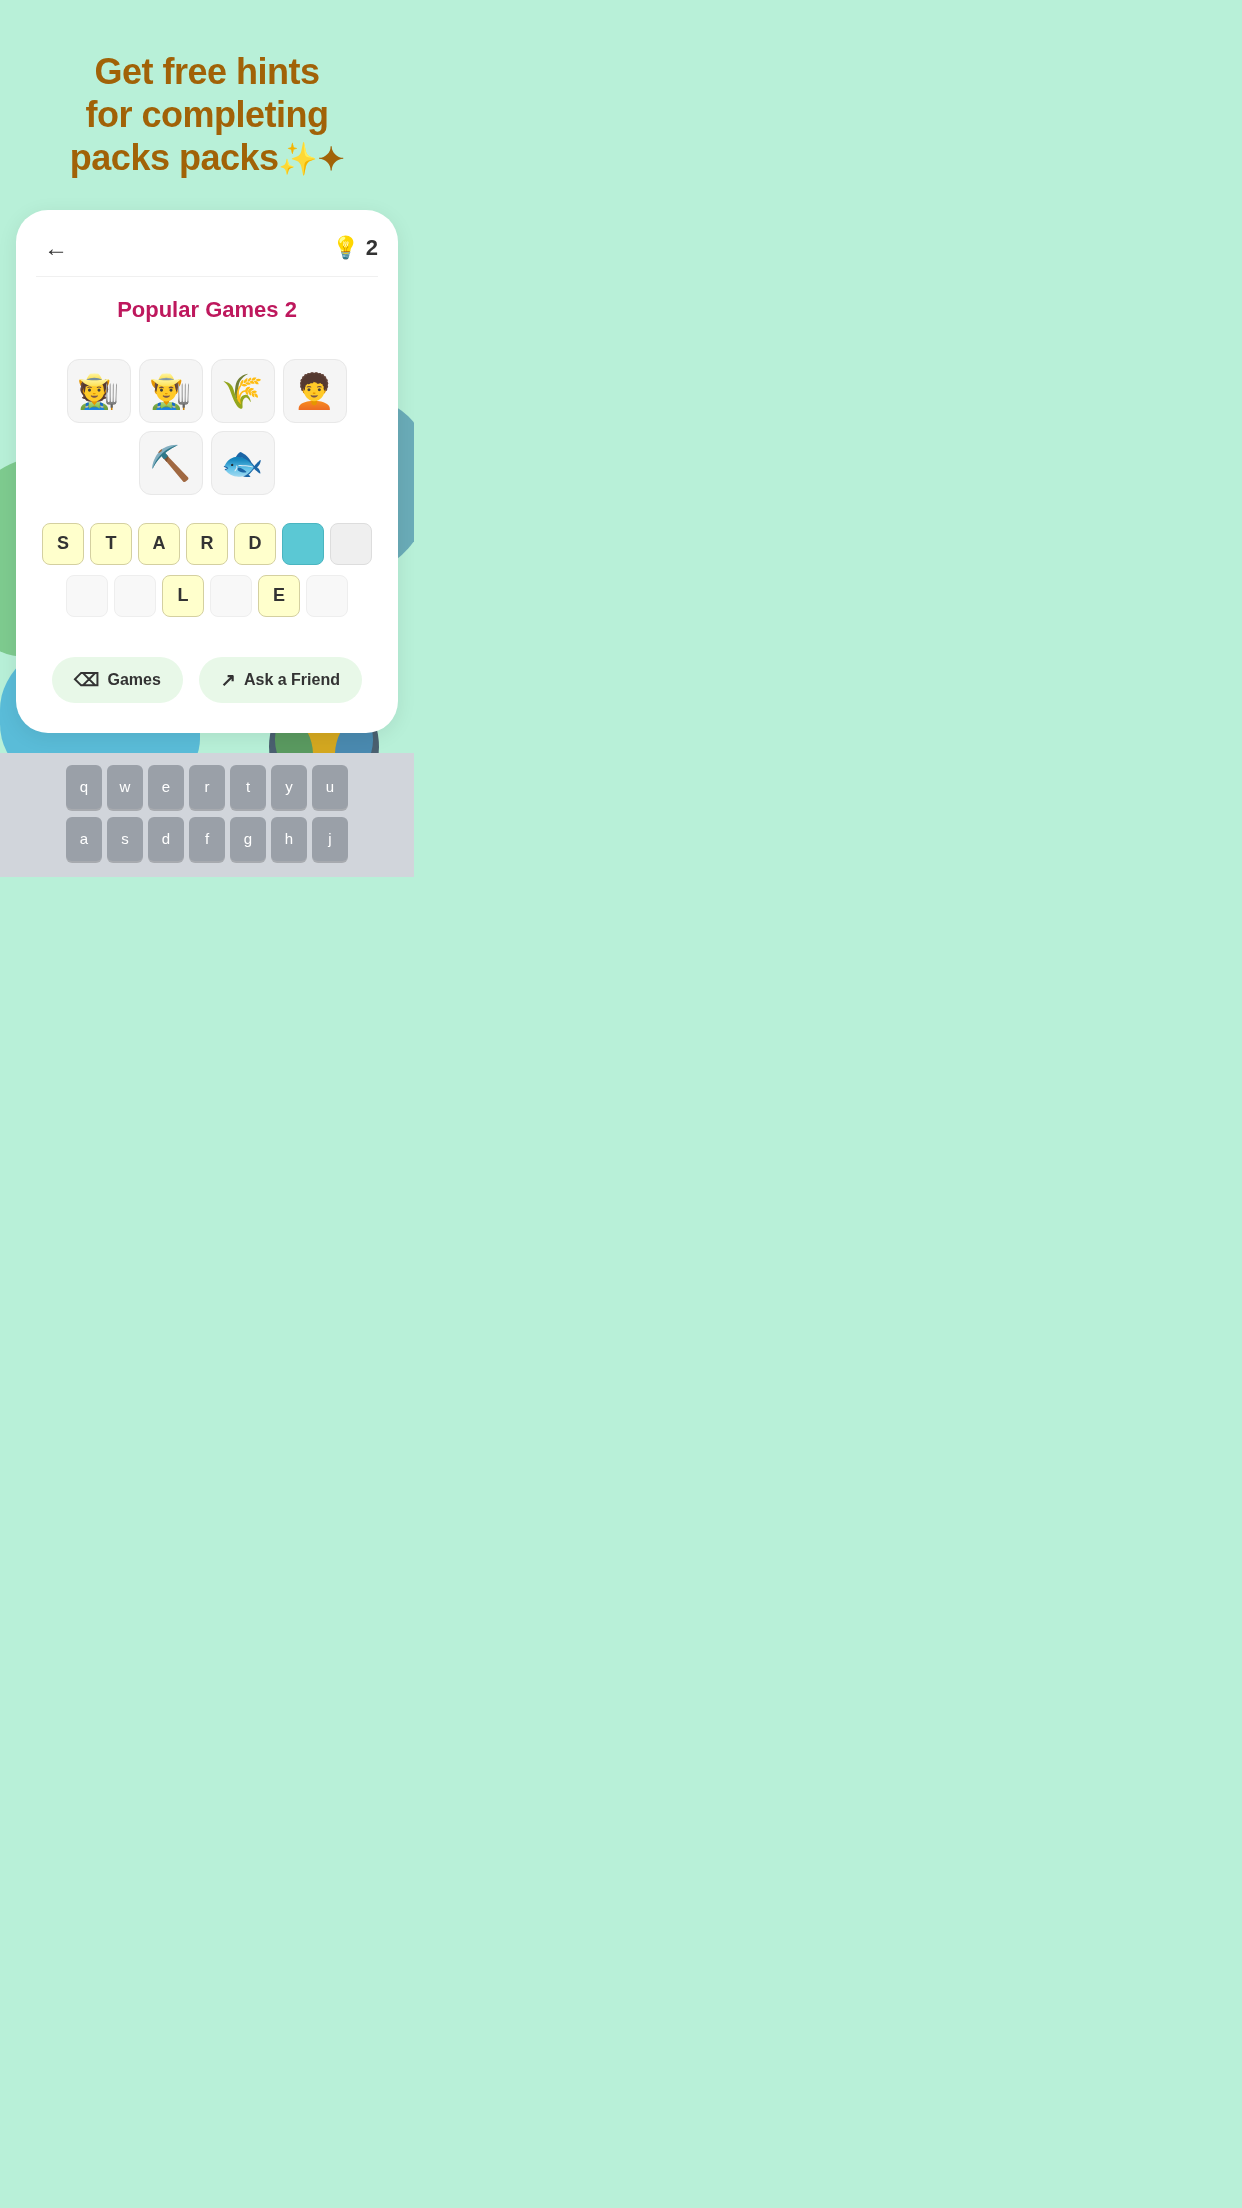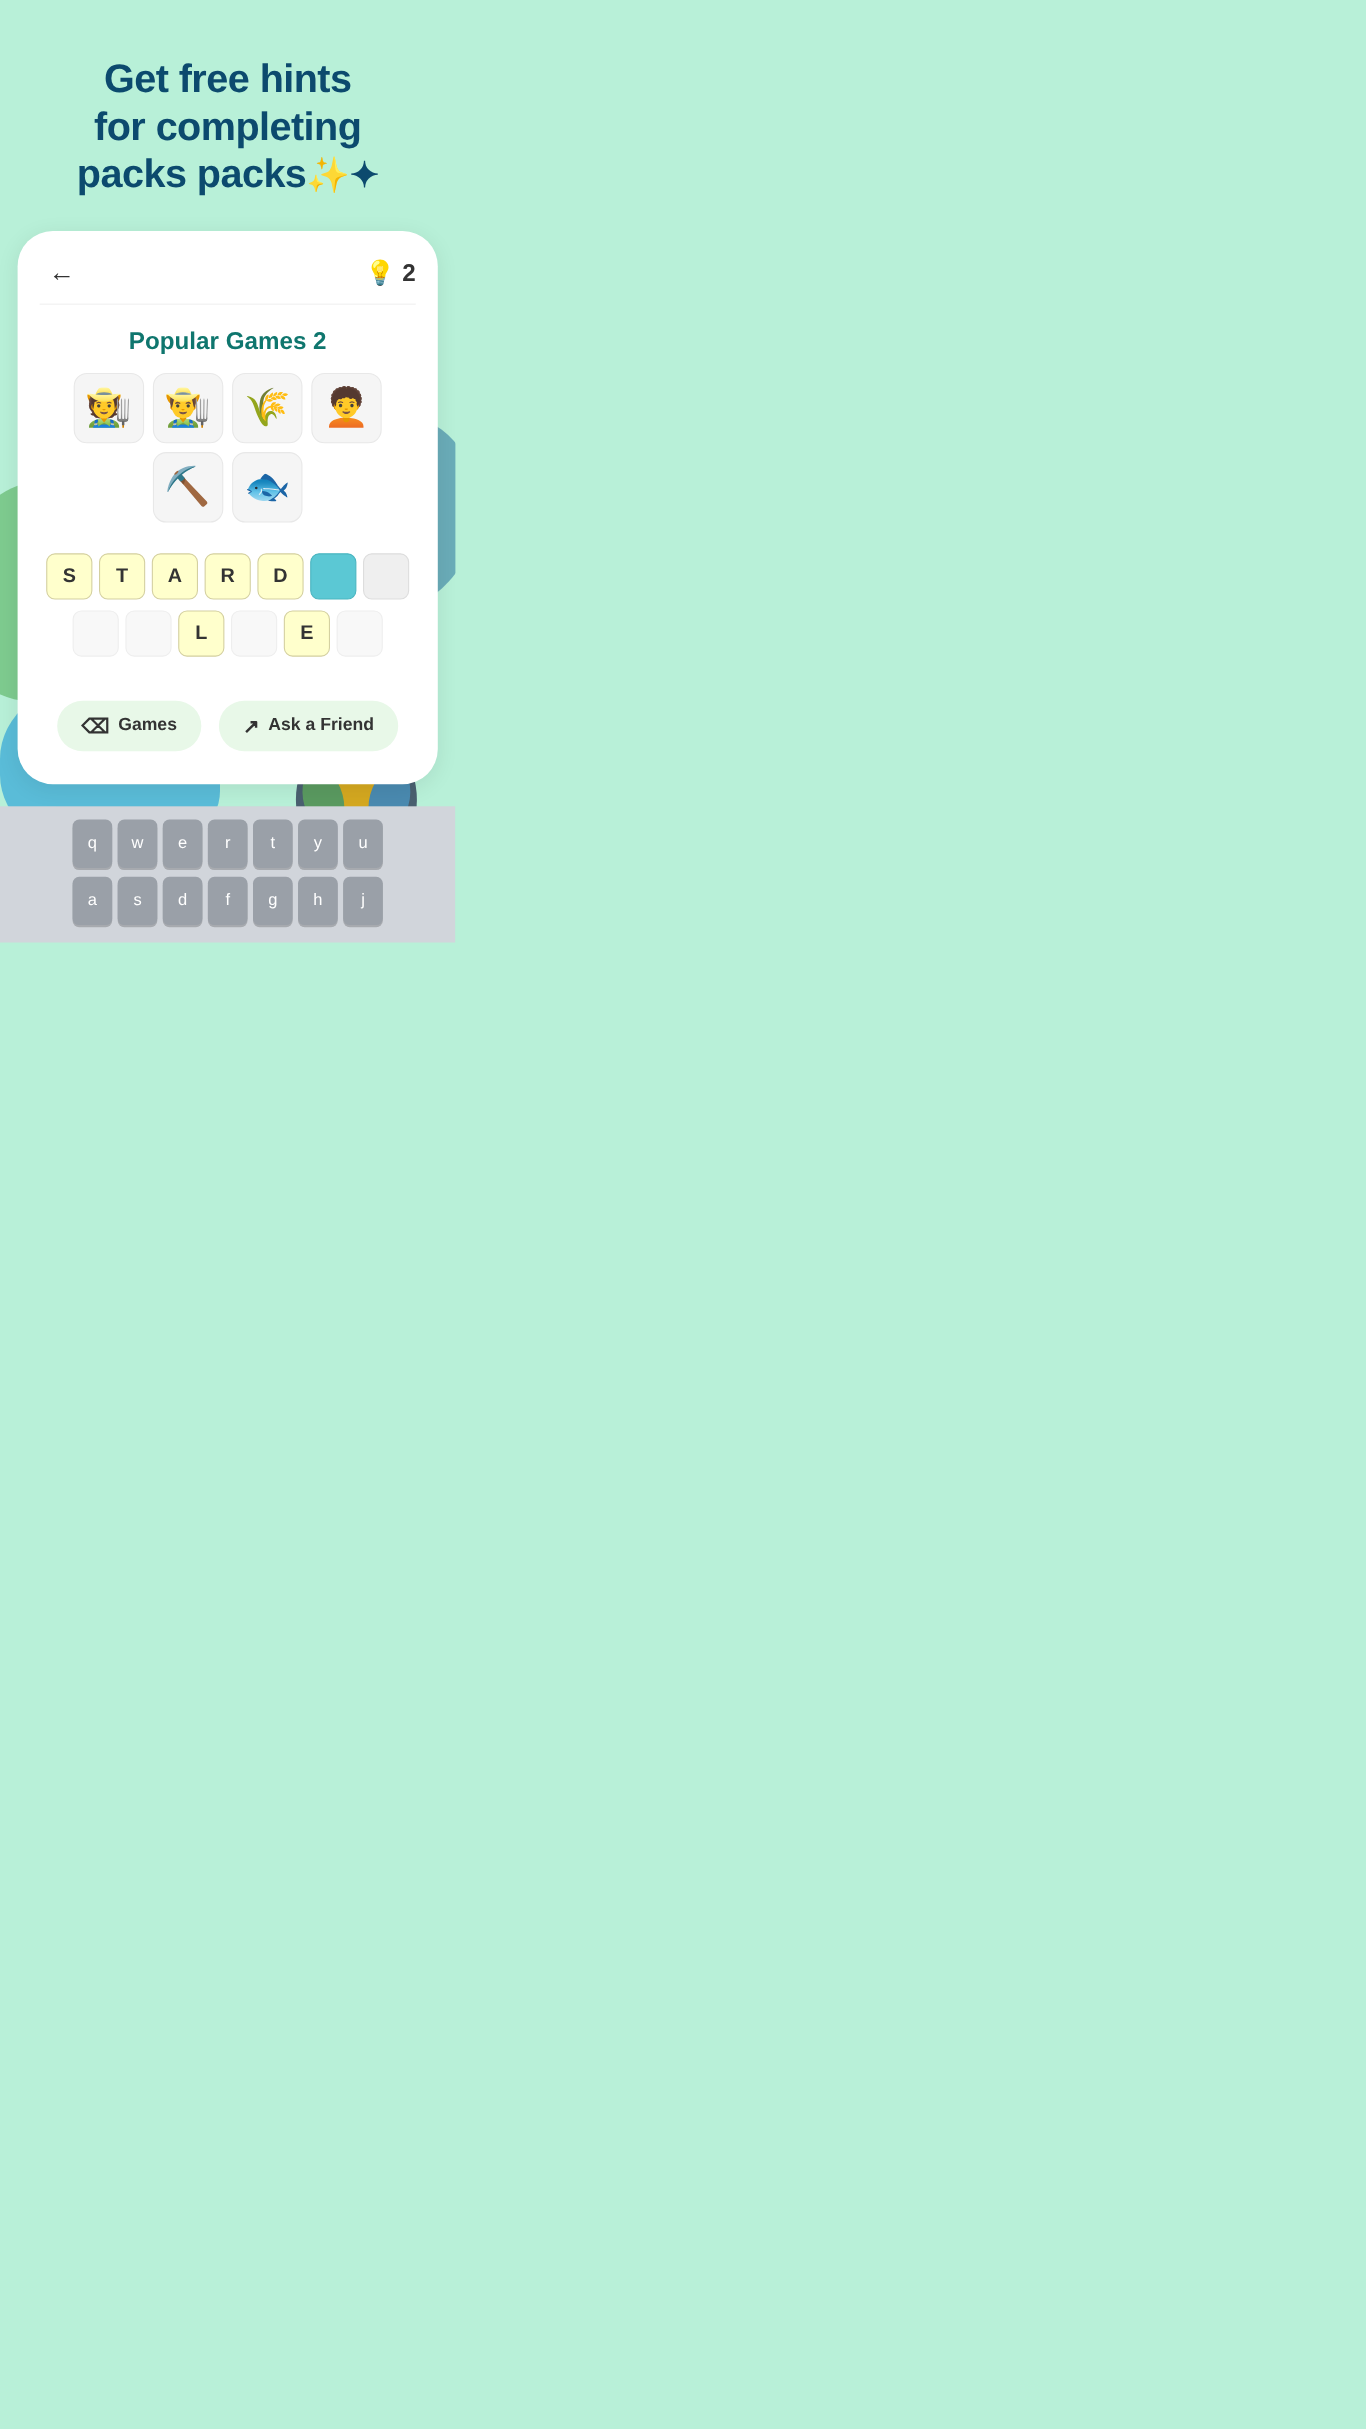--- a/index.html
+++ b/index.html
@@ -58,21 +58,21 @@
     
     .header-text {
       text-align: center;
       padding: 50px 40px 30px;
       position: relative;
       z-index: 2;
     }
     .header-text h1 {
       font-size: 36px;
       font-weight: 900;
-      color: #0c4a6e;
+      color: #a16207;
       line-height: 1.2;
       letter-spacing: -0.5px;
     }
     .sparkle {
       display: inline-block;
       font-size: 32px;
     }
 
     
     .phone-card {
@@ -115,22 +115,22 @@
 
     
     .quiz-content {
       padding: 20px 20px 10px;
       text-align: center;
     }
 
     .quiz-title {
       font-size: 22px;
       font-weight: 800;
-      color: #0f766e;
-      margin-bottom: 16px;
+      color: #be185d;
+      margin-bottom: 36px;
     }
 
     
     .emoji-grid {
       display: flex;
       justify-content: center;
       gap: 8px;
       margin-bottom: 28px;
       flex-wrap: wrap;
     }

